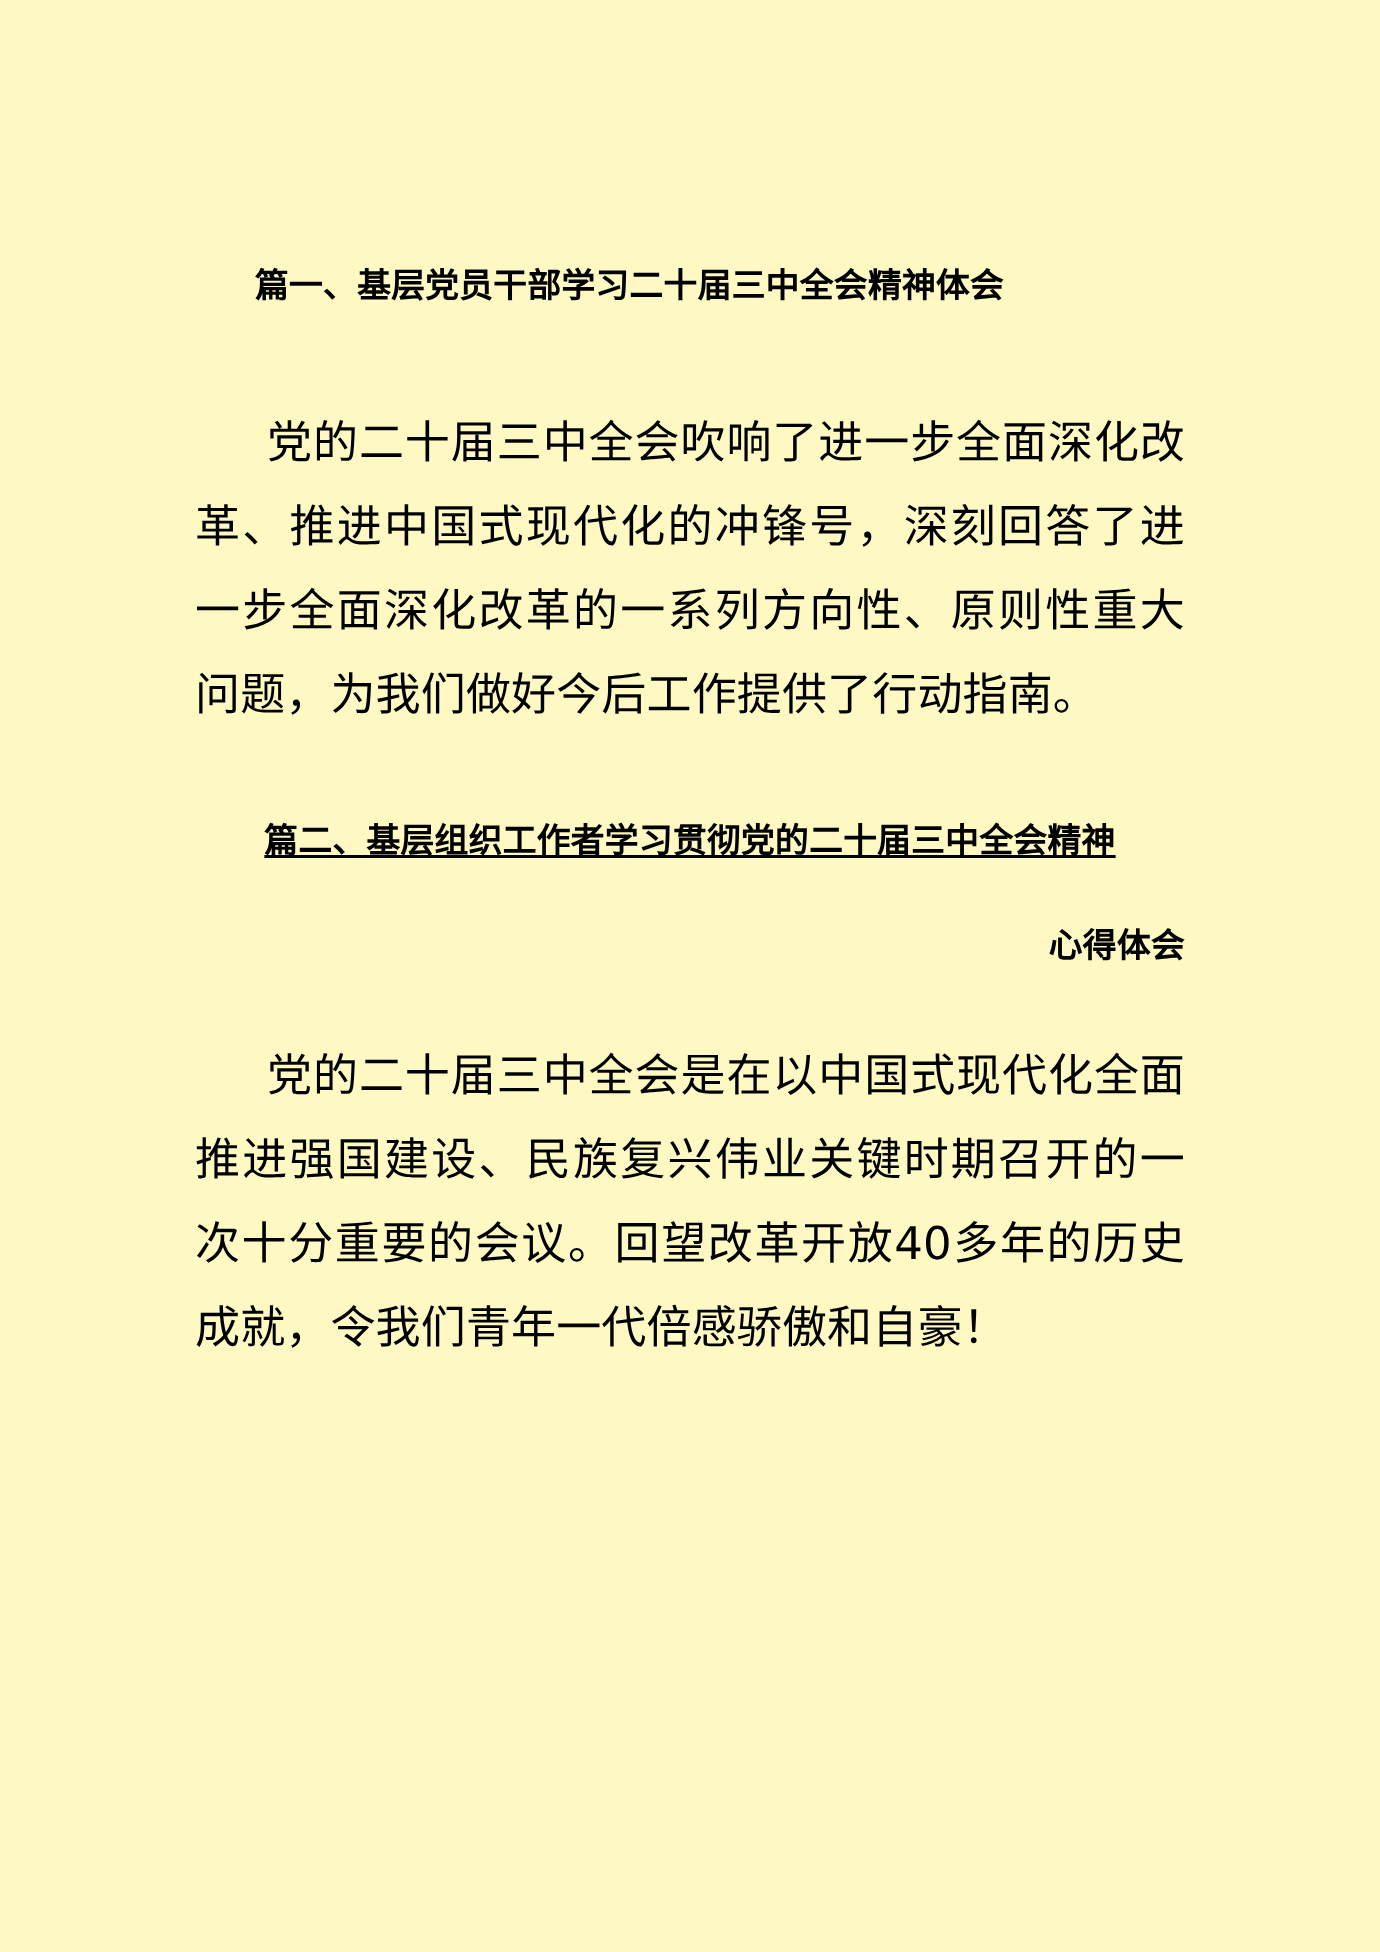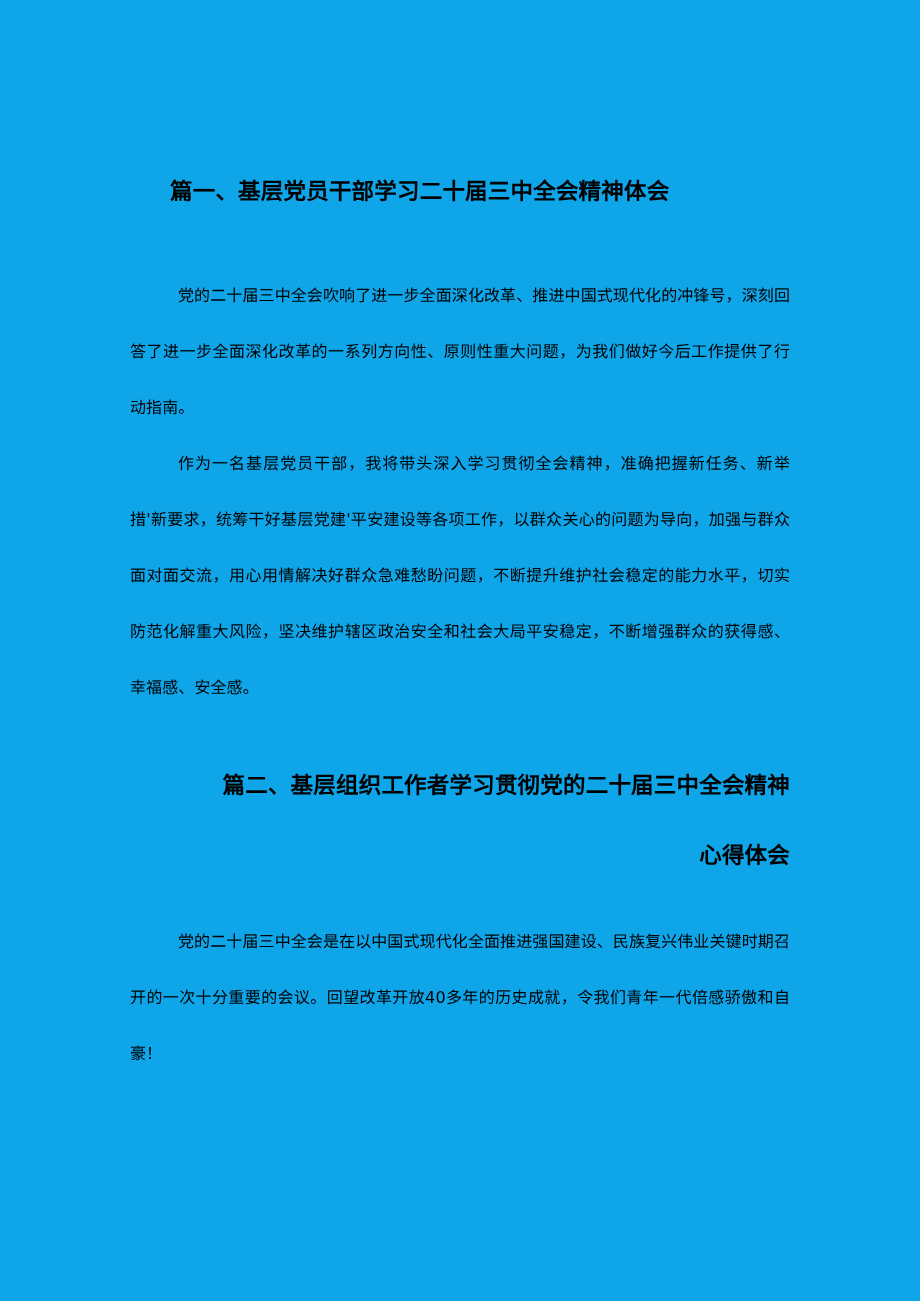--- a/index.html
+++ b/index.html
@@ -6,21 +6,21 @@
   html, body {
     margin: 0;
     padding: 0;
     background: #ffffff;
   }
   .page {
     position: relative;
     width: 920px;
     height: 1301px;
     margin: 0 auto;
-    background: #0ea5e9;
+    background: #fef9c3;
     overflow: hidden;
     font-family: "DejaVu Sans", "Liberation Sans", sans-serif;
     color: #000000;
     -webkit-font-smoothing: antialiased;
   }
   .content {
     position: absolute;
     left: 130px;
     top: 176px;
     width: 660px;
@@ -35,31 +35,32 @@
     color: #000000;
     text-align: center;
     margin: 0;
   }
   .heading-1 {
     text-align: left;
     padding-left: 40px;
     margin-bottom: 0;
   }
   .heading-2-line1 {
-    text-align: right;
+    text-align: center;
     padding-left: 0px;
+    text-decoration: underline;
   }
   .heading-2-line2 {
     text-align: right;
     margin-top: 40px;
   }
 
   
   .para {
-    font-size: 16px;
+    font-size: 30px;
     line-height: 56px;
     letter-spacing: 0.1px;
     margin: 0;
     text-align: justify;
     text-justify: inter-ideograph;
     color: #000000;
   }
   .para-indent {
     text-indent: 48px;
   }
@@ -74,21 +75,20 @@
 
 <div class="page">
   <div class="content">
 
     <h1 class="heading heading-1">篇一、基层党员干部学习二十届三中全会精神体会</h1>
 
     <div class="gap-after-h1"></div>
 
     <p class="para para-indent">党的二十届三中全会吹响了进一步全面深化改革、推进中国式现代化的冲锋号，深刻回答了进一步全面深化改革的一系列方向性、原则性重大问题，为我们做好今后工作提供了行动指南。</p>
 
-    <p class="para para-indent">作为一名基层党员干部，我将带头深入学习贯彻全会精神，准确把握新任务、新举措'新要求，统筹干好基层党建'平安建设等各项工作，以群众关心的问题为导向，加强与群众面对面交流，用心用情解决好群众急难愁盼问题，不断提升维护社会稳定的能力水平，切实防范化解重大风险，坚决维护辖区政治安全和社会大局平安稳定，不断增强群众的获得感、幸福感、安全感。</p>
 
     <div class="gap-before-h2"></div>
 
     <h1 class="heading heading-2-line1">篇二、基层组织工作者学习贯彻党的二十届三中全会精神</h1>
 
     <h1 class="heading heading-2-line2">心得体会</h1>
 
     <div class="gap-after-h2"></div>
 
     <p class="para para-indent">党的二十届三中全会是在以中国式现代化全面推进强国建设、民族复兴伟业关键时期召开的一次十分重要的会议。回望改革开放40多年的历史成就，令我们青年一代倍感骄傲和自豪！</p>

